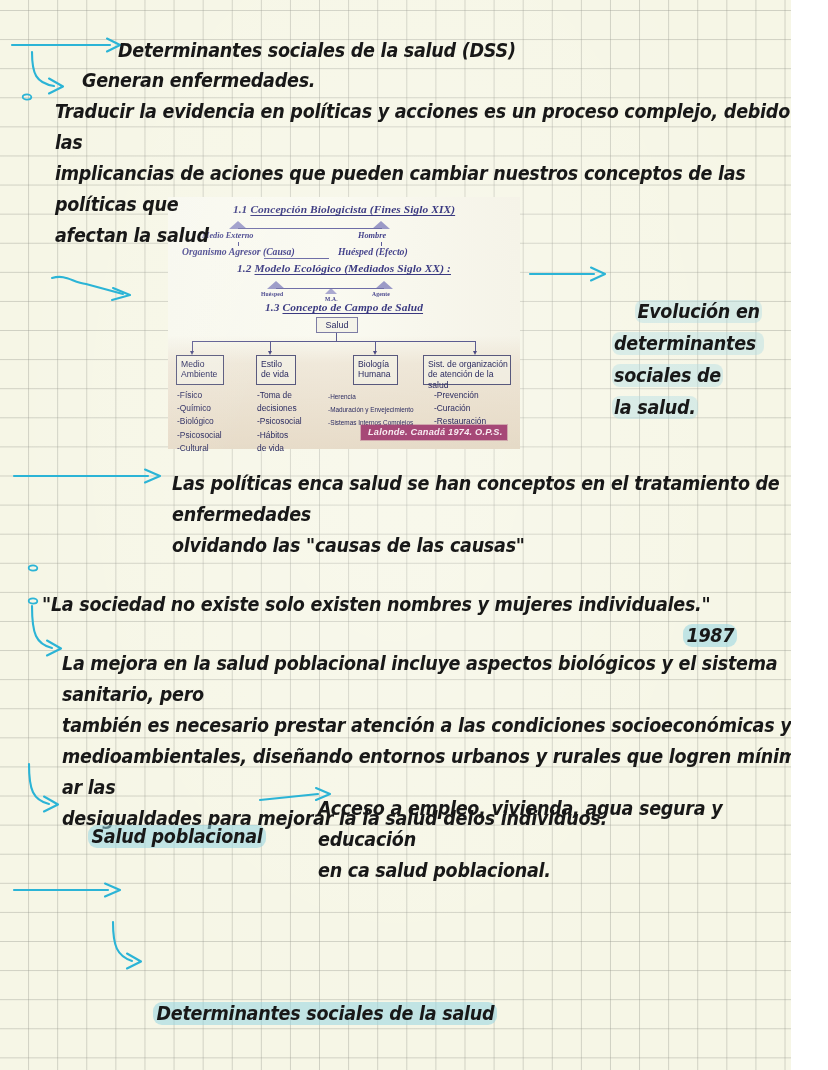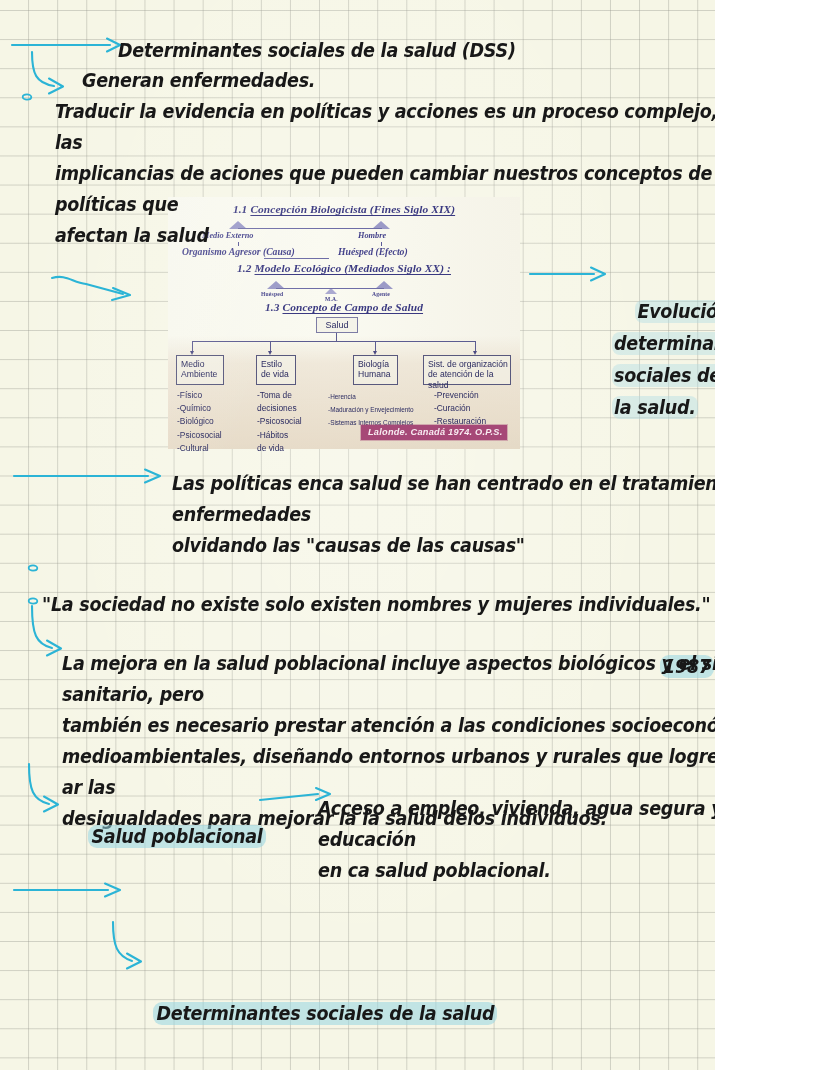--- a/index.html
+++ b/index.html
@@ -8,21 +8,21 @@
 
   body {
     width:828px; height:1070px;
     font-family:"Liberation Sans", sans-serif;
     overflow:hidden;
   }
 
   
   #page {
     position:relative;
-    width:715px; height:1070px;
+    width:791px; height:1070px;
     background-color:#f6f6e6;
     background-image:
       linear-gradient(to right,  rgba(150,152,142,0.40) 1.2px, transparent 1.2px),
       linear-gradient(to bottom, rgba(150,152,142,0.40) 1.2px, transparent 1.2px);
     background-size:29.1px 29.1px;
     background-position:-1px 10px;
     overflow:hidden;
   }
   #page:after{
     content:"";
@@ -261,21 +261,21 @@
   <div class="note f20" style="left:55px; top:96px; width:760px;">Traducir la evidencia en políticas y acciones es un proceso complejo, debido a las
 implicancias de aciones que pueden cambiar nuestros conceptos de las políticas que
 afectan la salud</div>
 
   <div class="note f20" style="left:612px; top:264px; width:210px; line-height:32px;">
     <span class="hl-soft">Evolución en
 determinantes sociales de
 la salud.</span>
   </div>
 
-  <div class="note f20" style="left:172px; top:468px; width:650px;">Las políticas enca salud se han centrado en el tratamiento de enfermedades
+  <div class="note f20" style="left:172px; top:468px; width:650px;">Las políticas enca salud se han conceptos en el tratamiento de enfermedades
 olvidando las "causas de las causas"</div>
 
 
   <div class="note f20" style="left:42px; top:589px;">"La sociedad no existe solo existen nombres y mujeres individuales."</div>
 
   <div class="note f20" style="left:660px; top:589px;">
     <span class="hl">1987</span>
   </div>
 
   <div class="note f20" style="left:62px; top:648px; width:760px;font-style:italic;">La mejora en la salud poblacional incluye aspectos biológicos y el sistema sanitario, pero

